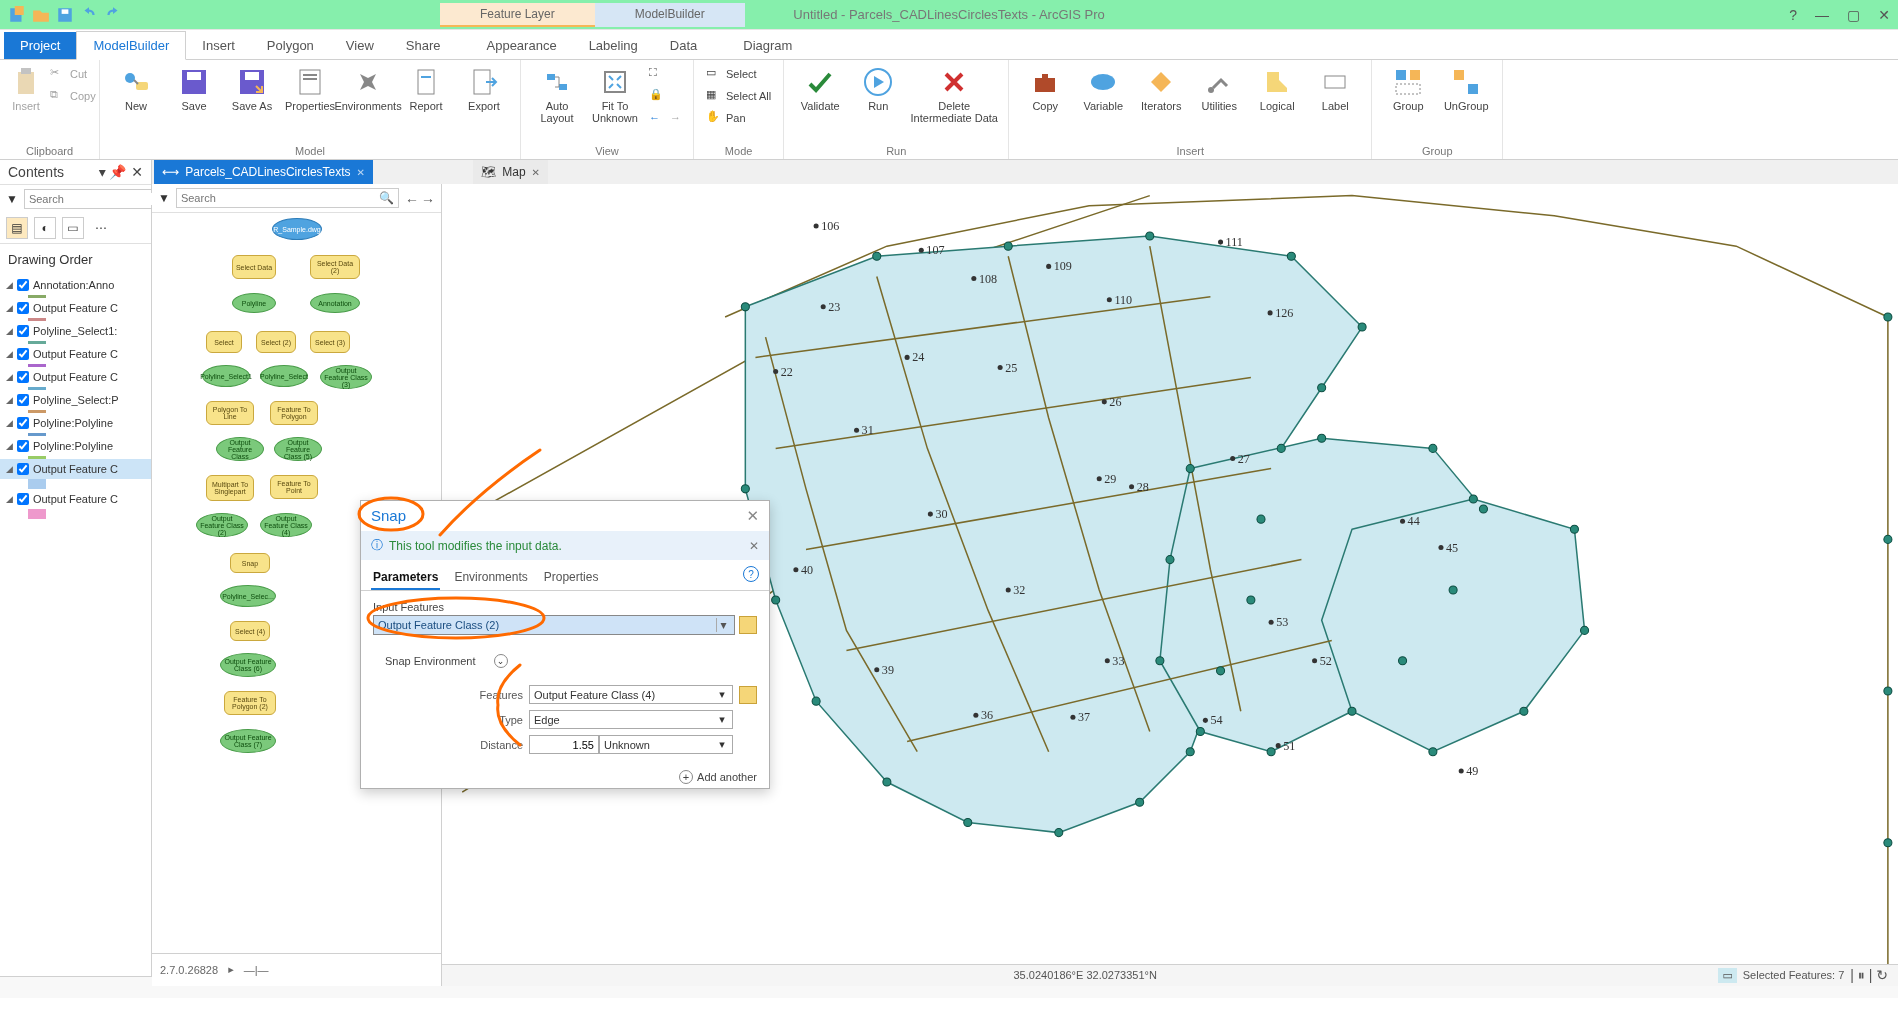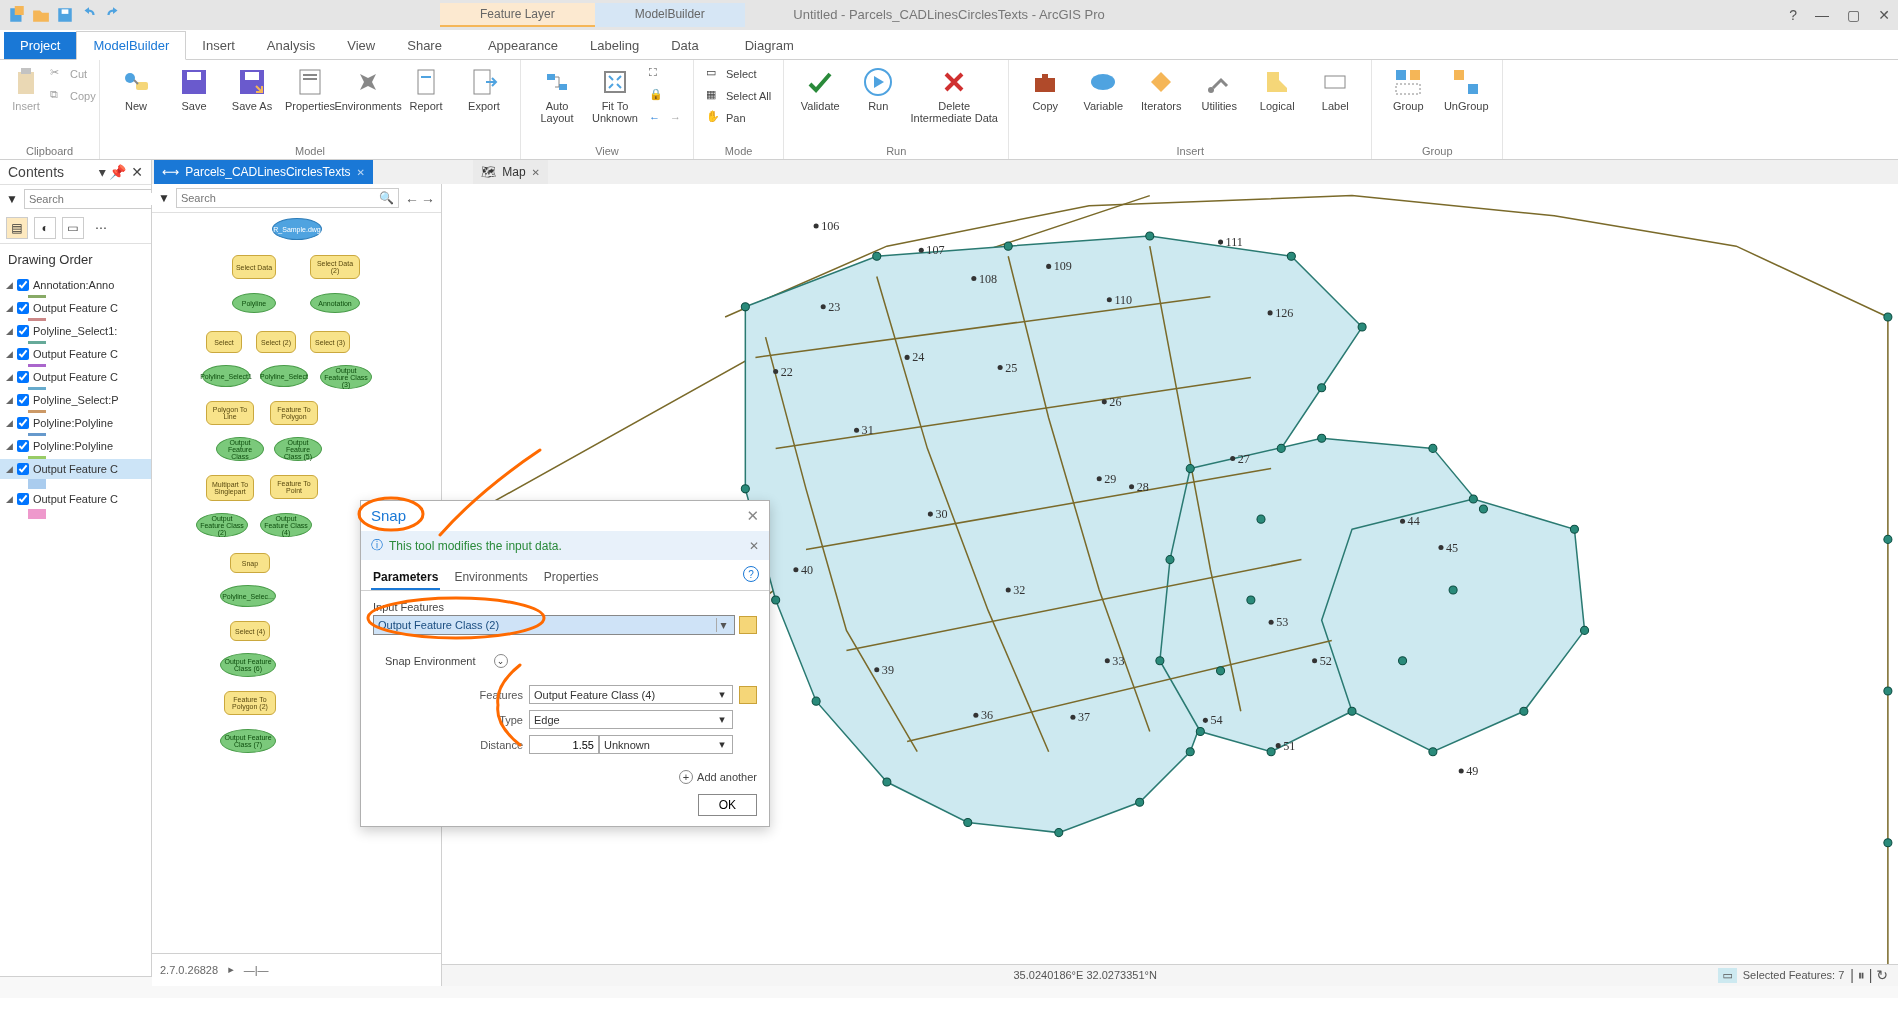--- a/index.html
+++ b/index.html
@@ -1,19 +1,19 @@
 <!DOCTYPE html>
 <html><head>
 <meta charset="utf-8">
 <style>
 * { box-sizing: border-box; margin: 0; padding: 0; font-family: "Segoe UI", Arial, sans-serif; }
 body { background: #fff; overflow: hidden; width: 1898px; height: 1024px; position: relative; font-size: 12px; color: #333; }
 
 
-.titlebar { height: 30px; display: flex; align-items: center; background: #e5e5e5; border-bottom: 1px solid #e5e5e5; position: relative; }
+.titlebar { height: 30px; display: flex; align-items: center; background: #86efac; border-bottom: 1px solid #e5e5e5; position: relative; }
 .qat { display: flex; gap: 6px; padding: 0 8px; align-items: center; }
 .qat-icon { width: 18px; height: 18px; display: flex; align-items: center; justify-content: center; }
 .title-center { position: absolute; left: 50%; transform: translateX(-50%); color: #777; font-size: 13px; }
 .title-ctx { position: absolute; left: 440px; display: flex; }
 .ctx-tab { padding: 4px 40px; font-size: 12px; }
 .ctx-feature { background: #fce9d0; color: #7a4; border-bottom: 2px solid #f5b657; color:#666; }
 .ctx-mb { background: #d6e6f5; color: #666; }
 .win-controls { position: absolute; right: 8px; display: flex; gap: 18px; color: #555; font-size: 14px; }
 
 
@@ -164,21 +164,21 @@
     <span>—</span>
     <span>▢</span>
     <span>✕</span>
   </div>
 </div>
 
 <div class="ribbon-tabs">
   <div class="rtab file">Project</div>
   <div class="rtab active">ModelBuilder</div>
   <div class="rtab">Insert</div>
-  <div class="rtab">Analysis</div>
+  <div class="rtab">Polygon</div>
   <div class="rtab">View</div>
   <div class="rtab">Share</div>
   <div style="width:14px"></div>
   <div class="rtab">Appearance</div>
   <div class="rtab">Labeling</div>
   <div class="rtab">Data</div>
   <div style="width:14px"></div>
   <div class="rtab">Diagram</div>
 </div>
 
@@ -738,23 +738,20 @@
             <span class="d">▾</span>
           </div>
       </div>
       <span></span>
     </div>
   </div>
   <div class="add-another">
     <span class="plus">+</span>
     <span>Add another</span>
   </div>
-  <div class="ok-row">
-    <button class="ok-btn">OK</button>
-  </div>
 </div>
 
 <div class="anno" style="left:356px;top:494px;"><svg width="80" height="40">
       <ellipse cx="35" cy="20" rx="32" ry="16"></ellipse>
     </svg></div>
 <div class="anno" style="left:366px;top:596px;"><svg width="190" height="50">
       <ellipse cx="90" cy="22" rx="88" ry="20"></ellipse>
     </svg></div>
 <div class="anno" style="left:430px;top:440px;"><svg width="120" height="100">
       <path d="M110 10 Q50 50 10 95"></path>

